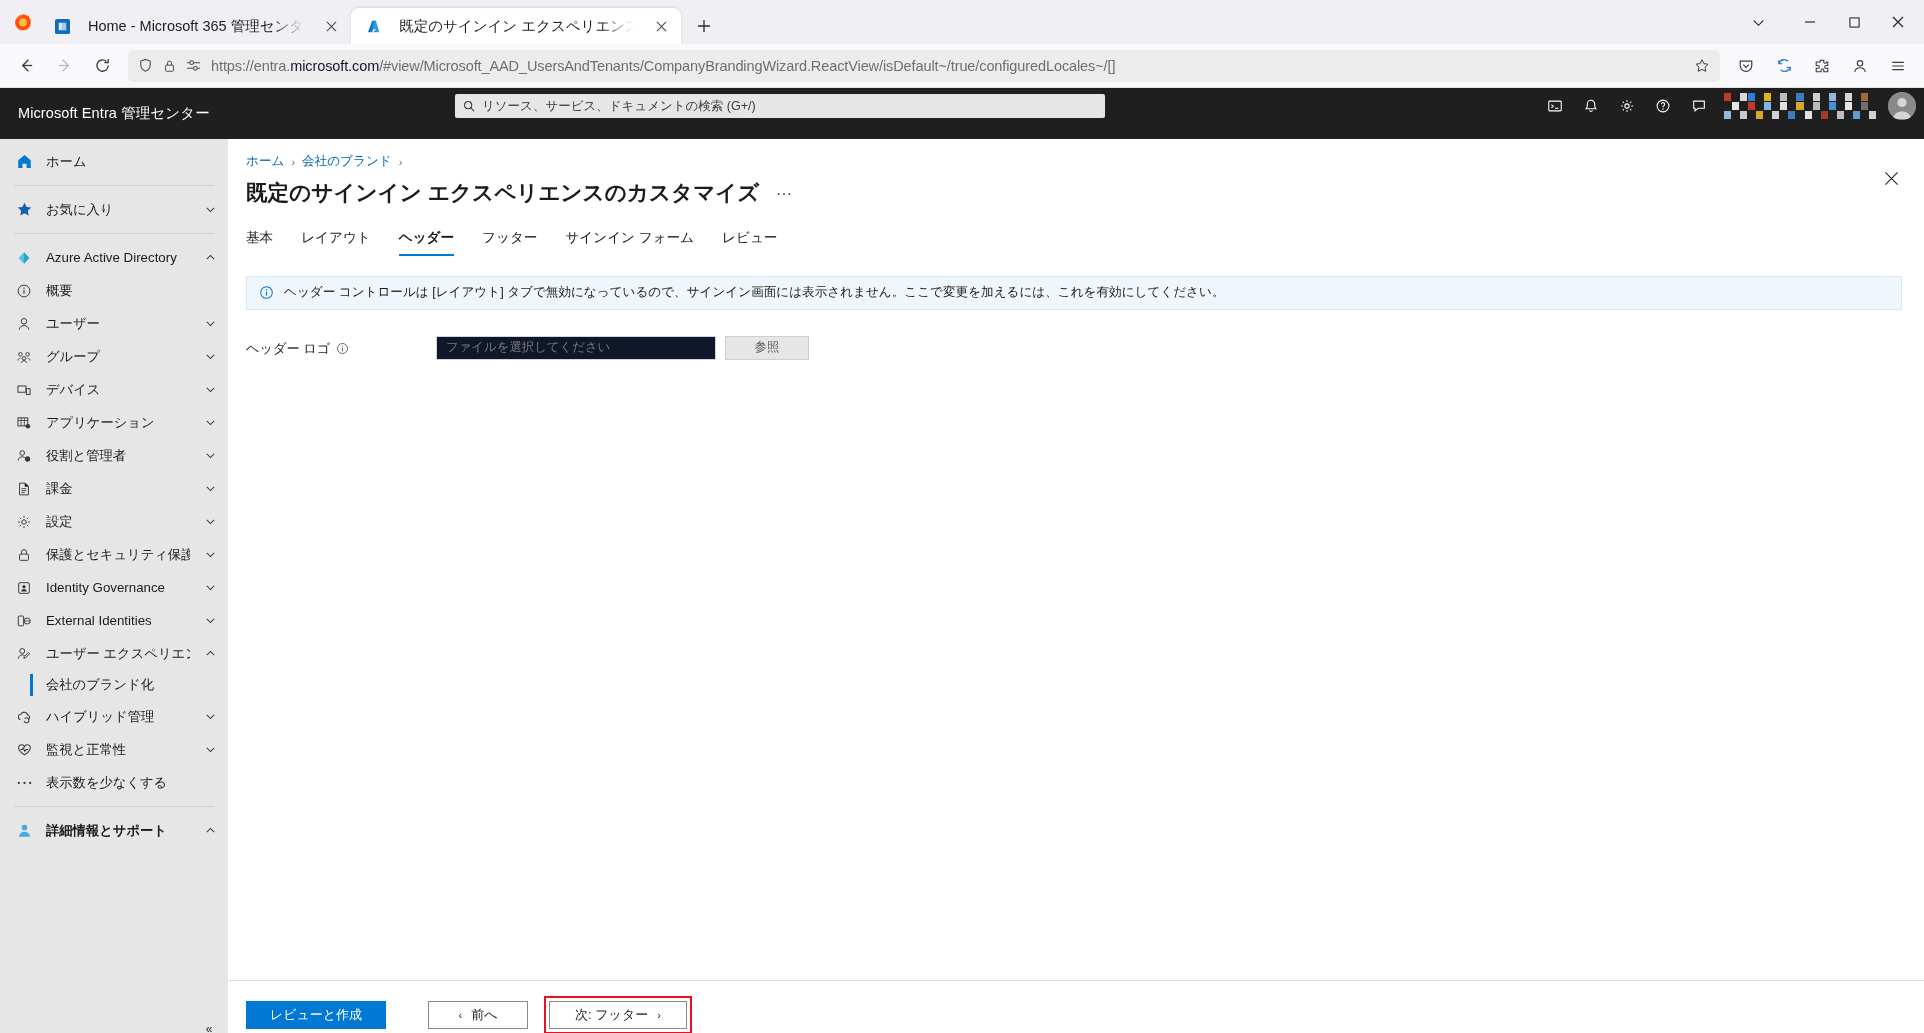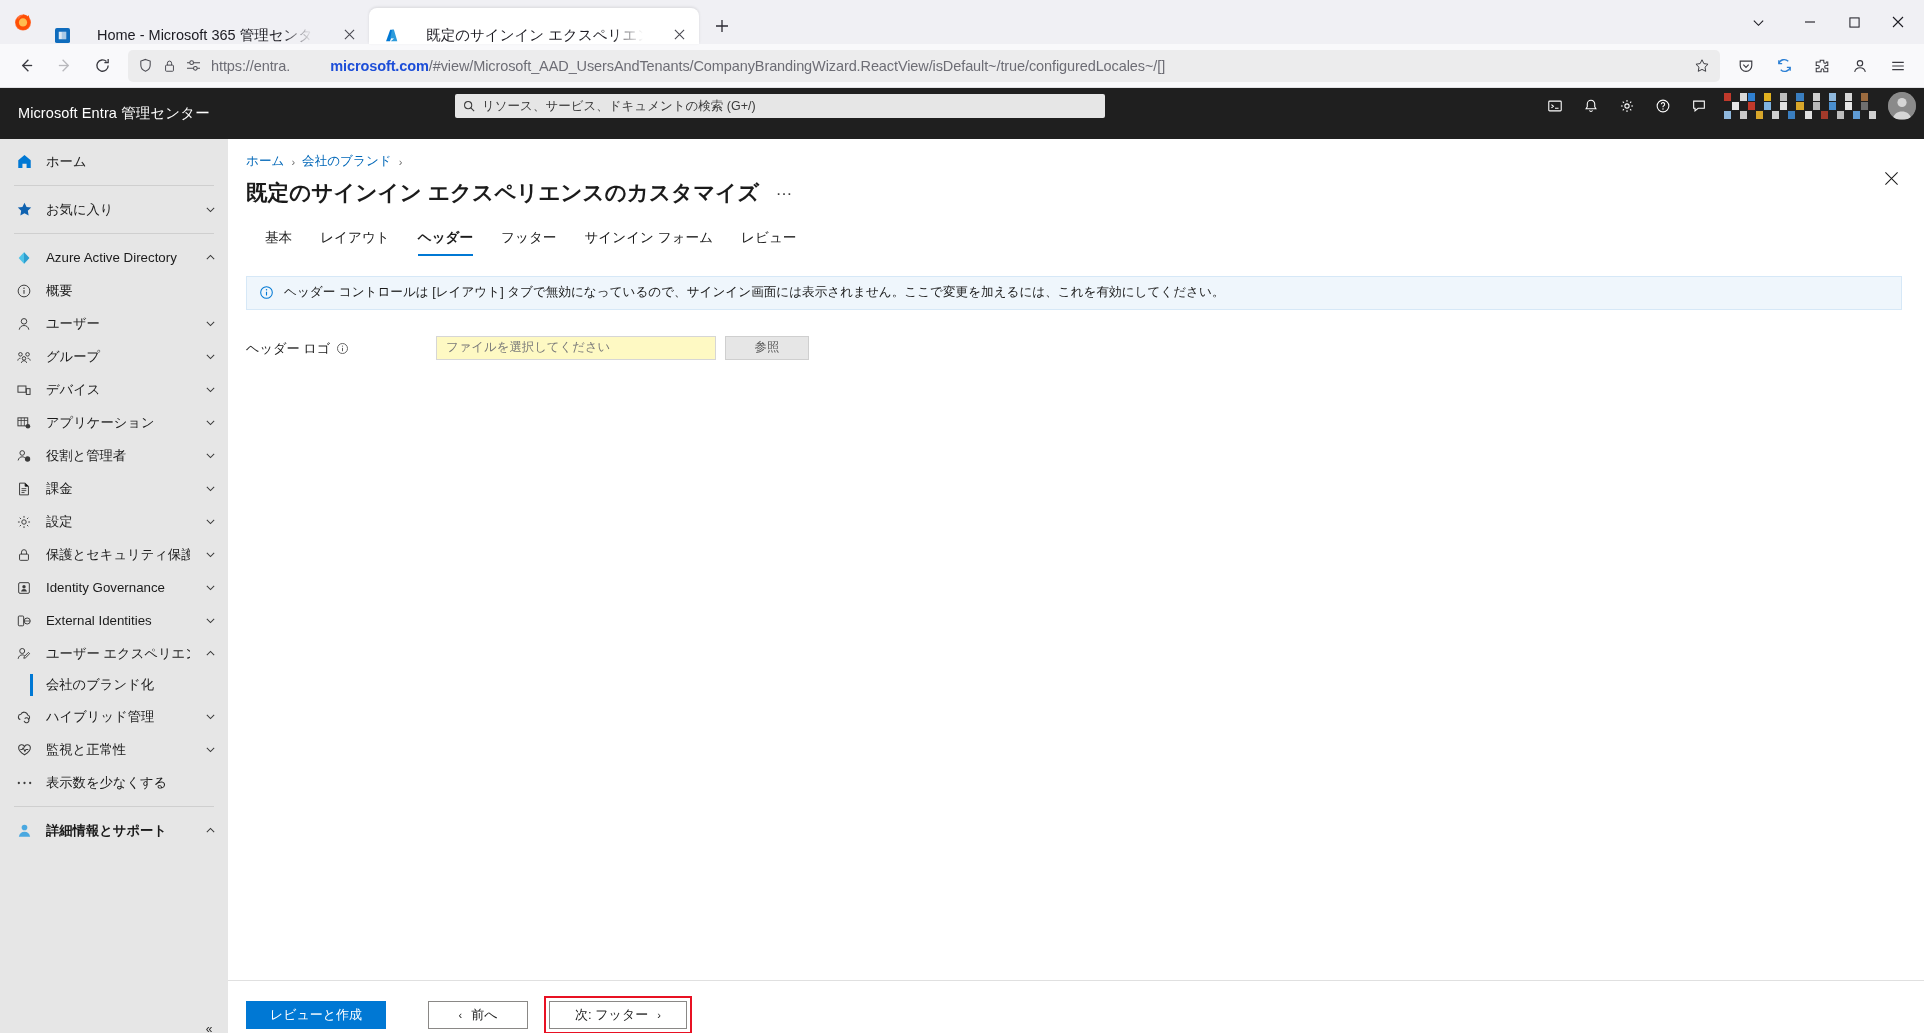--- a/index.html
+++ b/index.html
@@ -13,21 +13,21 @@
   body { position: relative; }
 
   
   .browser-tabbar {
     height: 44px; background: #f0f0f4; display: flex; align-items: flex-end;
     padding: 0 6px; position: relative;
   }
   .ff-logo { width: 34px; height: 44px; display: flex; align-items: center; justify-content: center; }
   .ff-logo svg { display:block; }
   .tab {
-    height: 36px; display: flex; align-items: flex-end; gap: 26px;
+    height: 36px; display: flex; align-items: center; gap: 17px;
     padding: 0 10px 0 14px; border-radius: 8px 8px 0 0;
     font-size: 14.5px; color: #1c1b22; max-width: 330px; min-width: 250px;
     position: relative;
   }
   .tab.inactive { background: transparent; }
   .tab.active { background: #ffffff; box-shadow: 0 -1px 3px rgba(0,0,0,.10); }
   .tab .favicon { width: 17px; height: 17px; flex: 0 0 17px; display:flex; align-items:center; justify-content:center;}
   .tab .tab-title {
     flex: 1 1 auto; white-space: nowrap; overflow: hidden;
     text-overflow: clip; font-size: 14.5px; line-height: 17px;
@@ -49,21 +49,21 @@
   .urlbar {
     flex: 1 1 auto; height: 32px; background: #ececed; border-radius: 5px;
     display:flex; align-items:center; gap: 10px; padding: 0 10px; margin: 0 6px;
     position: relative;
   }
   .urlbar .icon { color:#48484f; display:flex; align-items:center; flex:0 0 auto;}
   .urlbar .url-text {
     font-size: 14.5px; color: #6d6d75; white-space: nowrap; overflow:hidden;
     flex: 1 1 auto; letter-spacing: -0.1px;
   }
-  .urlbar .url-text b { color: #1d4ed8; font-weight: 700; margin-left: 40px; }
+  .urlbar .url-text b { color: #0f172a; font-weight: 400; }
   .urlbar .star { margin-left: auto; color:#3a3a40; }
   .navbar-right { display:flex; align-items:center; gap:2px; }
   .navbar-right .nav-btn { width: 34px; }
 
   
   .entra-header {
     height: 51px; background: #1f1f1f; display:flex; align-items:center;
     position: relative; color:#fff;
   }
   .entra-brand {
@@ -132,21 +132,21 @@
   .title-ellipsis { color:#3b3b3b; font-size: 17px; letter-spacing: 1.4px; line-height: 1; padding-bottom: 6px;}
   .close-x {
     position:absolute; right: 22px; top: 28px; width: 22px; height: 22px;
     display:flex; align-items:center; justify-content:center; color:#1b1b1b;
   }
 
   .tabs-row { display:flex; align-items:flex-end; gap: 0; padding: 22px 0 0 18px; }
   .tab-item {
     font-size: 13.6px; color:#1b1b1b; padding: 0 14px 9px 14px; position:relative; white-space:nowrap;
   }
-  .tab-item:first-child { padding-left: 0; margin-left: 19px; }
+  .tab-item:first-child { padding-left: 0; }
   .tab-item.active { font-weight: 700; }
   .tab-item.active::after {
     content:''; position:absolute; left: 14px; right: 14px; bottom: 0; height: 2px; background:#0078d4;
   }
   .tab-item:first-child.active::after { left: 0; }
 
   .desc { font-size: 13.2px; color:#1b1b1b; padding: 20px 0 0 18px; }
 
   .info-banner {
     margin: 20px 22px 0 18px; background: #eff6fc; border: 1px solid #d6e8f7;
@@ -155,21 +155,21 @@
   .info-banner .i-ico { color:#0078d4; display:flex; align-items:center; flex:0 0 auto;}
   .info-banner .i-text { font-size: 12.6px; color:#1b1b1b; line-height: 1.4; }
 
   .field-row { display:flex; align-items:flex-start; padding: 26px 0 0 18px; }
   .field-label {
     width: 190px; flex:0 0 190px; font-size: 13.2px; color:#1b1b1b;
     display:flex; align-items:center; gap: 6px; padding-top: 4px;
   }
   .info-dot { width:13px; height:13px; display:flex; align-items:center; justify-content:center; color:#5a5a5a; }
   .file-input {
-    width: 280px; height: 24px; background:#fef9c3; border: 1px solid #d6d6d6;
+    width: 280px; height: 24px; background:#0f172a; border: 1px solid #d6d6d6;
     display:flex; align-items:center; padding: 0 9px; font-size: 12.4px; color:#7a7a7a;
   }
   .browse-btn {
     width: 84px; height: 24px; margin-left: 9px; background:#e6e6e6; border:1px solid #cfcfcf;
     display:flex; align-items:center; justify-content:center; font-size: 12.4px; color:#5c5c5c;
   }
 
   .preview-area { padding: 22px 0 0 210px; }
   .preview-box { width: 200px; height: 92px; border: 1px solid #9a9a9a; background:#fff; }
   .preview-meta { margin-top: 12px; width: 190px; font-size: 12.4px; color:#1b1b1b; line-height: 1.72; }

